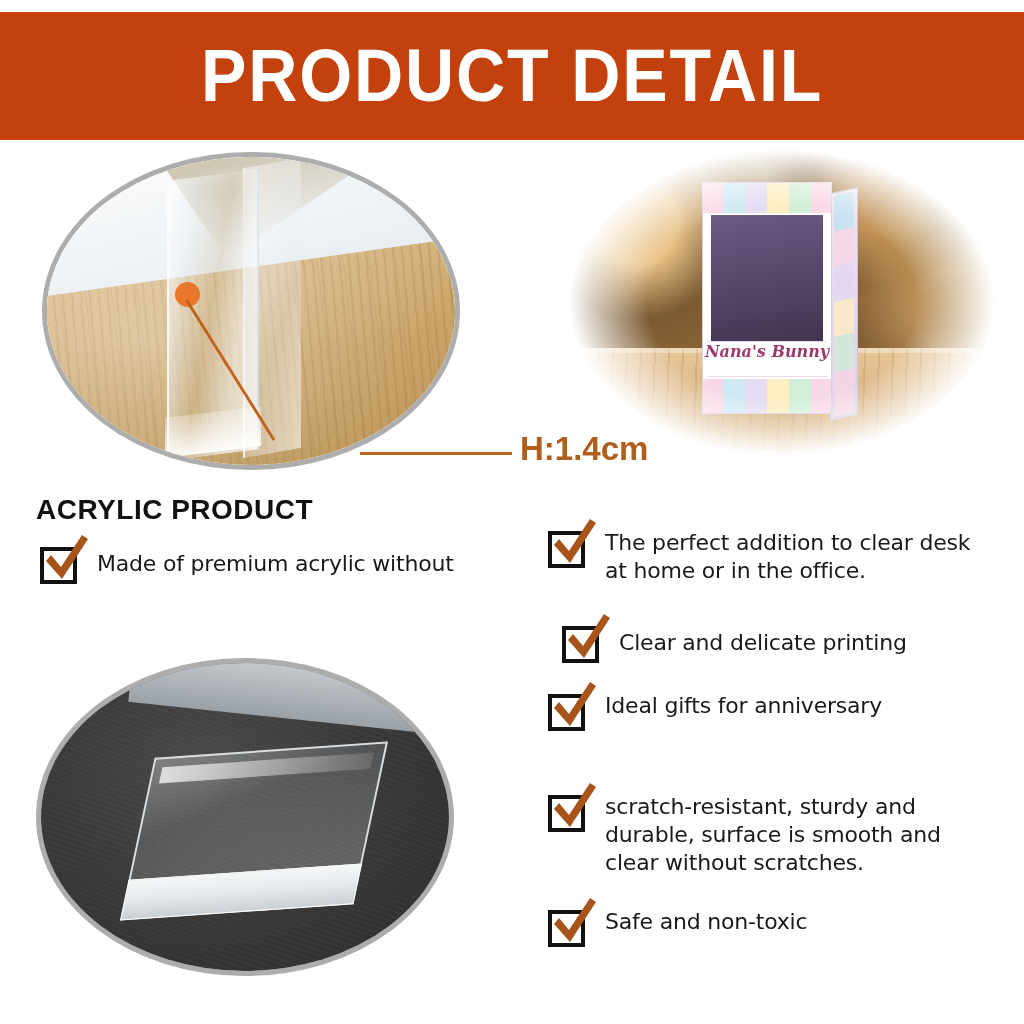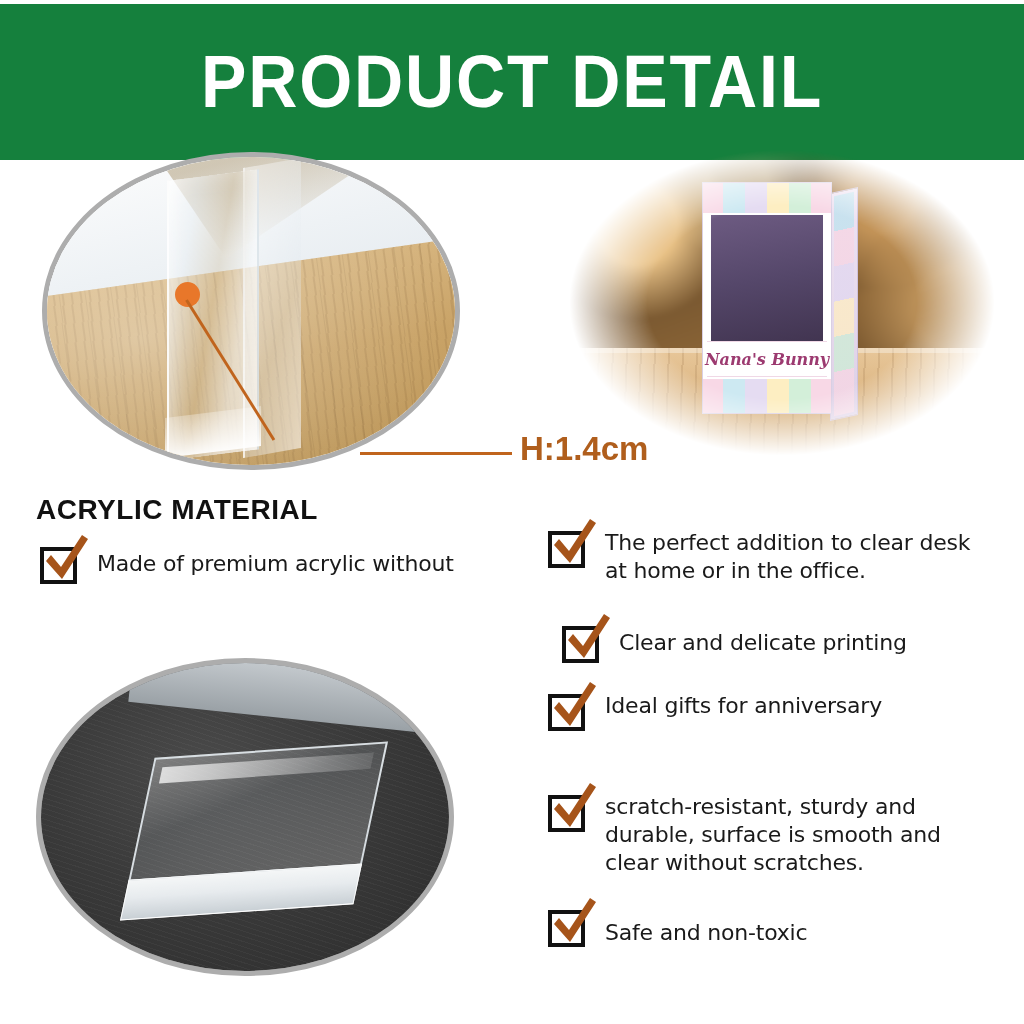--- a/index.html
+++ b/index.html
@@ -6,22 +6,22 @@
   html, body {
     width:1024px; height:1024px;
     background:#ffffff;
     font-family:"Liberation Sans", sans-serif;
     overflow:hidden;
   }
   #page { position:relative; width:1024px; height:1024px; background:#fff; }
 
   
   .banner {
-    position:absolute; left:0; top:4px; width:1024px; height:156px;
-    background:#15803d;
+    position:absolute; left:0; top:12px; width:1024px; height:128px;
+    background:#c2410c;
     display:flex; align-items:center; justify-content:center;
   }
   .banner-title {
     color:#ffffff;
     font-family:"Liberation Sans Narrow","Liberation Sans",sans-serif;
     font-weight:bold;
     font-size:74px;
     letter-spacing:2px;
     transform:scaleX(0.92);
     line-height:1;
@@ -164,21 +164,21 @@
   .pkg-strip-bottom { bottom:0; height:34px; }
   .pkg-window {
     position:absolute; left:8px; right:8px; top:32px; bottom:70px;
     background:linear-gradient(170deg,#6d5b82 0%,#55476a 50%,#413450 100%);
     overflow:hidden;
   }
   .doll { position:absolute; left:50%; bottom:0; width:96px; transform:translateX(-50%); }
   .pkg-label {
     position:absolute; left:4px; right:4px; bottom:36px; height:36px;
     background:#ffffff;
-    display:flex; align-items:center; justify-content:center;
+    display:flex; align-items:flex-start; justify-content:center;
     border-top:1px solid #f0d8e6; border-bottom:1px solid #f0d8e6;
   }
   .pkg-label span {
     font-family:"DejaVu Serif", serif;
     font-style:italic; font-weight:bold;
     font-size:16px; color:#9c3a70; white-space:nowrap;
   }
 
   
   #oval-acrylic-block { left:36px; top:658px; width:418px; height:318px; }
@@ -246,21 +246,21 @@
     line-height:1.28;
     color:#1a1a1a;
     letter-spacing:-0.2px;
   }
 
   #feat-acrylic-1 { left:40px;  top:545px; width:480px; align-items:center; }
   #feat-gift-1    { left:548px; top:529px; width:446px; }
   #feat-gift-2    { left:548px; top:624px; width:446px; align-items:center;padding-left:14px; }
   #feat-gift-3    { left:548px; top:692px; width:446px; }
   #feat-gift-4    { left:548px; top:793px; width:452px; }
-  #feat-gift-5    { left:548px; top:908px; width:446px; align-items:flex-end; }
+  #feat-gift-5    { left:548px; top:908px; width:446px; align-items:flex-start; }
 </style>
 </head>
 <body>
 
 <div id="page">
 
   <div class="banner">
     <div class="banner-title">PRODUCT DETAIL</div>
   </div>
 
@@ -314,21 +314,21 @@
     <div class="o3-slate"></div>
     <div class="o3-slate-edge"></div>
     <div class="o3-block">
       <div class="o3-top">
         <div class="o3-shine"></div>
       </div>
       <div class="o3-side"></div>
     </div>
   </div>
 
-  <div class="section-title" id="title-acrylic">ACRYLIC MATERIAL</div>
+  <div class="section-title" id="title-acrylic">ACRYLIC PRODUCT</div>
 
   <div class="feature" id="feat-acrylic-1">
     <div class="checkbox">
       <svg class="tick" viewBox="0 0 56 56">
         <path d="M8 28 L13 22 L23 34 L44 2 L50 6 L24 46 Z" fill="#A6541A"></path>
       </svg>
     </div>
     <div class="feature-text">Made of premium acrylic without</div>
   </div>
 

